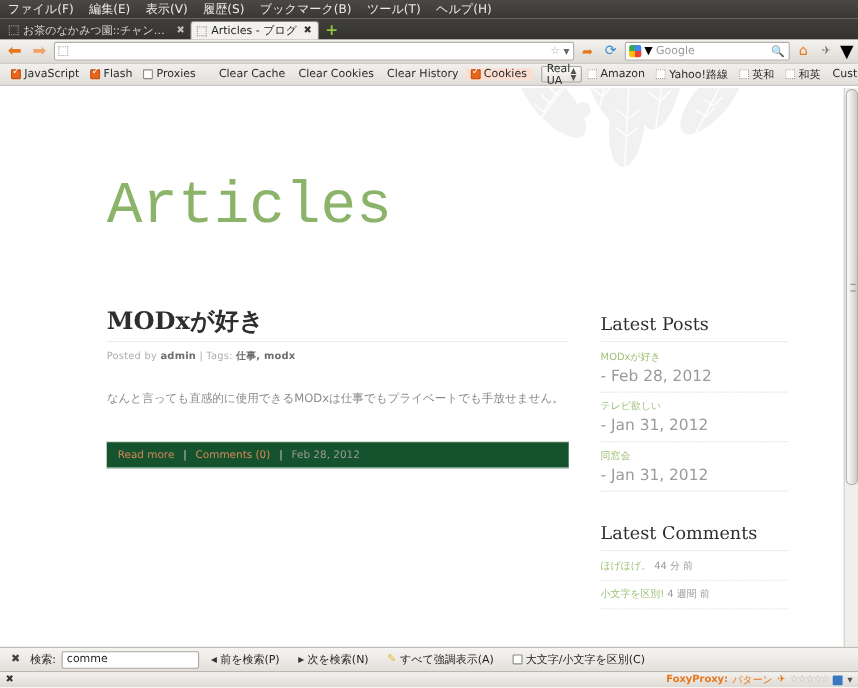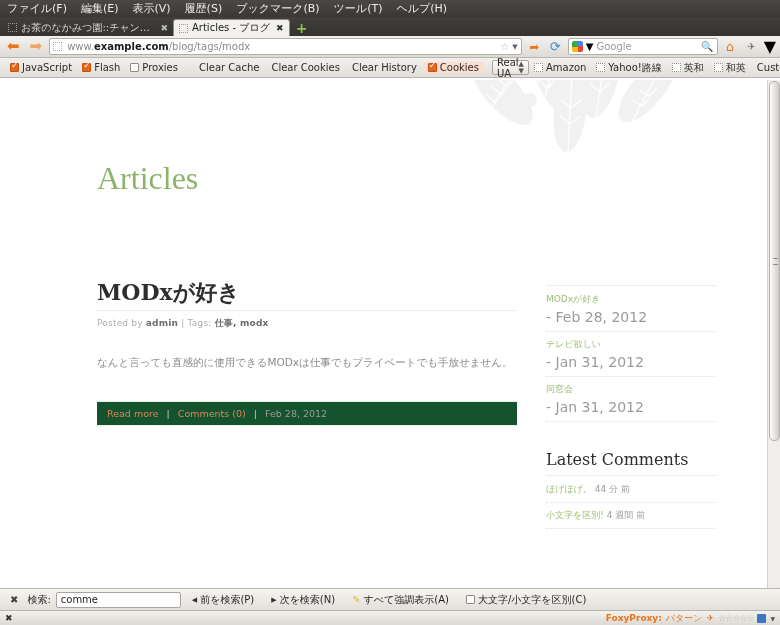--- a/index.html
+++ b/index.html
@@ -148,22 +148,22 @@
     width: 767px; height: 508px;
     background: #fff;
     overflow: hidden;
   }
 
   
   .site-header { position: relative; height: 125px; overflow: hidden; }
   .leafart { position: absolute; right: 25px; top: -40px; width: 300px; height: 175px; opacity: 1; }
   .site-title {
     position: absolute; left: 97px; top: 82px;
-    font-family: Liberation Serif, serif;
-    font-size: 32px; color: #8cb36a; letter-spacing: 0px;
+    font-family: Liberation Mono, monospace;
+    font-size: 54px; color: #8cb36a; letter-spacing: 0px;
     line-height: 1;
   }
 
   
   .main { position: absolute; left: 0; top: 200px; width: 767px; }
   .col-content { position: absolute; left: 97px; top: 0; width: 420px; }
   .col-side { position: absolute; left: 546px; top: 5px; width: 170px; }
 
   .post-title {
     font-family: "DejaVu Serif", "Liberation Serif", serif;
@@ -268,21 +268,20 @@
     <span class="tabclose">✖</span>
   </div>
   <div class="newtab">+</div>
 </div>
 
 <div class="navbar">
   <div class="navarrow">⬅</div>
   <div class="navarrow dim">➡</div>
   <div class="urlbar">
     <span class="sitebox"></span>
-    <span class="urltext"><span>www.</span><b>example.com</b><span class="path">/blog/tags/modx</span></span>
     <span class="star">☆</span>
     <span class="caret">▼</span>
   </div>
   <div class="icobtn" style="color:#e8761c;">➦</div>
   <div class="icobtn" style="color:#3a8fd6;font-size:13px;">⟳</div>
   <div class="searchbar">
     <span class="gicon"></span>
     <span class="caret">▼</span>
     <span class="sph">Google</span>
     <span class="magn">🔍</span>
@@ -380,20 +379,21 @@
         <div class="post-footer">
           <a href="#">Read more</a>
           <span class="sep">|</span>
           <a href="#">Comments (0)</a>
           <span class="sep">|</span>
           <span>Feb 28, 2012</span>
         </div>
       </div>
 
       <div class="col-side">
+        <div class="side-h">Latest Posts</div>
         <div class="side-rule"></div>
 
         <div class="side-item">
           <a href="#">MODxが好き</a>
           <div class="sdate">- Feb 28, 2012</div>
         </div>
         <div class="side-item">
           <a href="#">テレビ欲しい</a>
           <div class="sdate">- Jan 31, 2012</div>
         </div>

